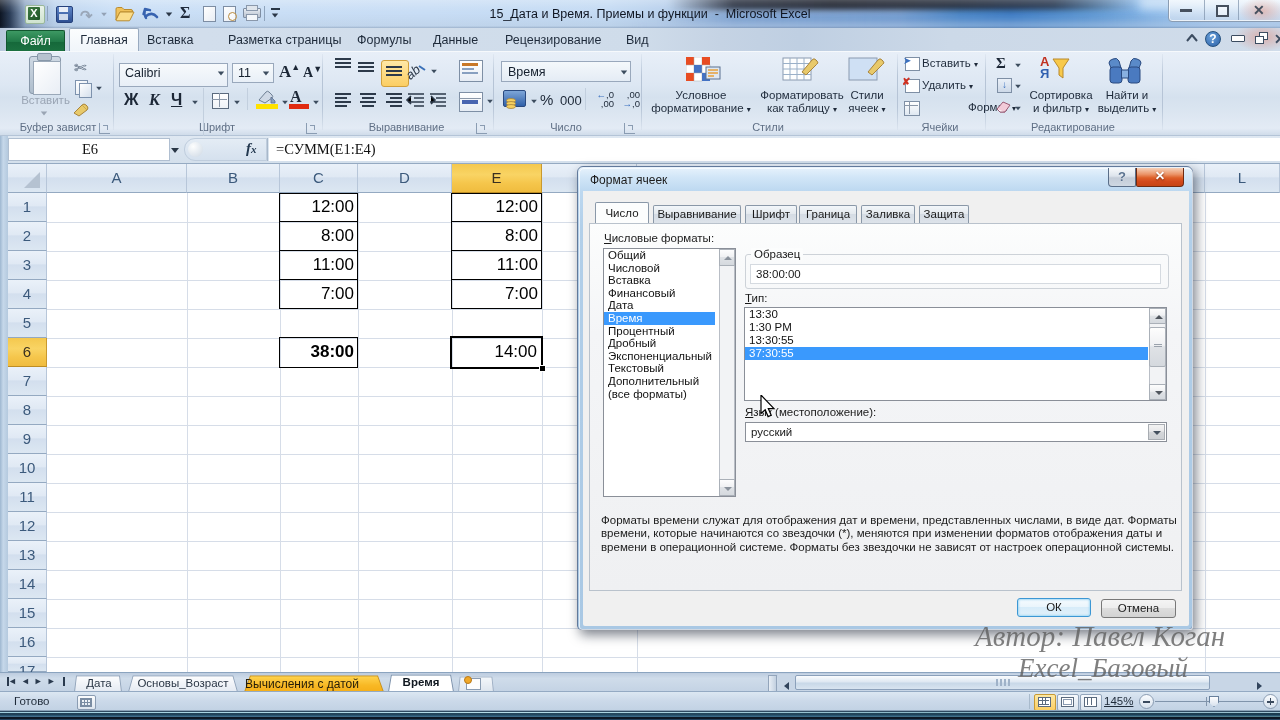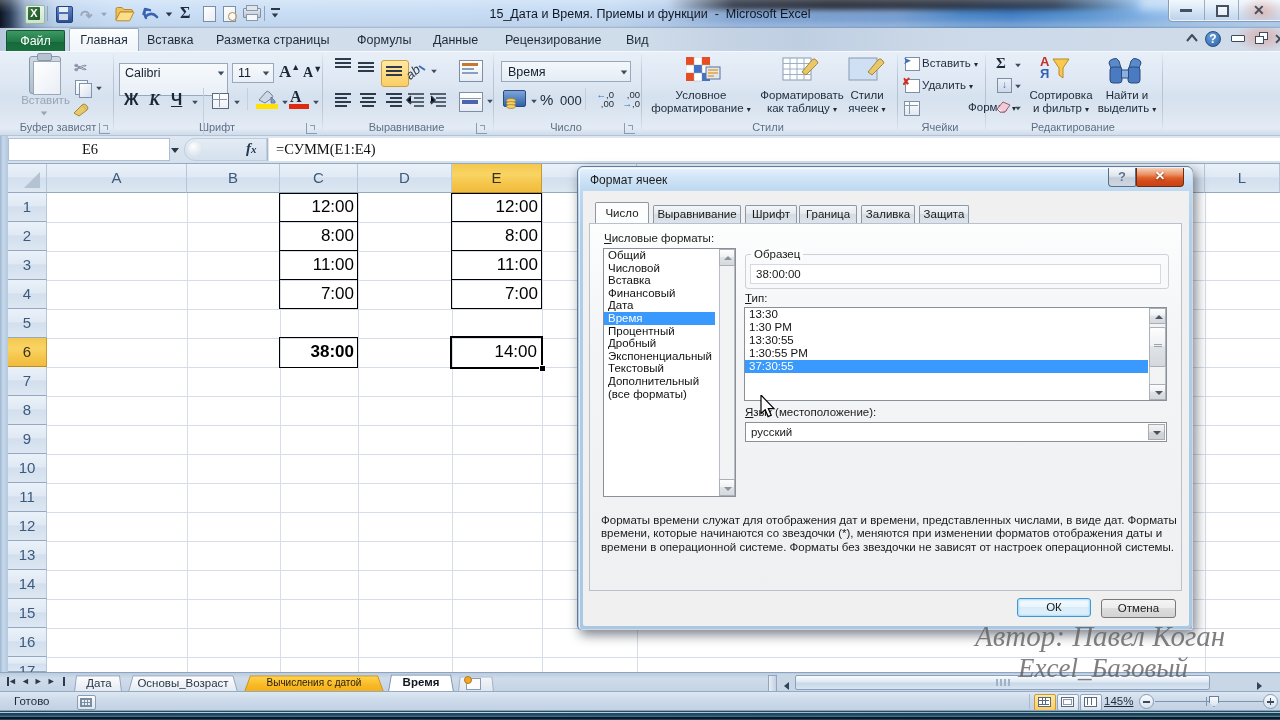--- a/index.html
+++ b/index.html
@@ -69,21 +69,21 @@
  <div class="ab" style="left:1238px;top:0px;width:1px;height:20px;background:rgba(125,146,170,.7);"></div>
  <div class="ab" style="left:1180px;top:9px;width:12px;height:3px;background:#46505e;"></div>
  <div class="ab" style="left:1216px;top:5px;width:9px;height:8px;border:2px solid #46505e;background:rgba(255,255,255,.5);"></div>
  <div class="ab" style="left:1253px;top:2px;font-size:14px;font-weight:bold;color:#46505e;">✕</div>
 </div>
 
 <div class="ab" id="tabrow" style="left:0;top:28px;width:1280px;height:23px;background:linear-gradient(90deg,#b8c8dc 0,#ccd9e8 30px,#d2deec 200px,#cfdcea 640px,#c5d3e4 720px,#bfcfe2 800px,#ccd9e8 950px,#d0dcea 1280px);">
  <div class="ab" style="left:6px;top:2px;width:57px;height:21px;background:linear-gradient(180deg,#3d9963 0%,#217a48 50%,#15683a 51%,#1c7241 100%);border:1px solid #12572f;border-bottom:none;border-radius:2px 2px 0 0;color:#fff;font-size:12.5px;text-align:center;line-height:20px;">Файл</div>
  <div class="ab" style="left:69px;top:0px;width:68px;height:23px;background:linear-gradient(180deg,#fbfdfe,#f0f5fa);border:1px solid #98aac0;border-bottom:none;border-radius:2px 2px 0 0;font-size:12.5px;color:#1e2a3a;text-align:center;line-height:22px;">Главная</div>
  <div class="tabtxt" style="left:147px;">Вставка</div>
- <div class="tabtxt" style="left:216px;">Разметка страницы</div>
+ <div class="tabtxt" style="left:228px;">Разметка страницы</div>
  <div class="tabtxt" style="left:357px;">Формулы</div>
  <div class="tabtxt" style="left:433px;">Данные</div>
  <div class="tabtxt" style="left:505px;">Рецензирование</div>
  <div class="tabtxt" style="left:626px;">Вид</div>
 
  <div class="ab" style="left:1236px;top:0px;width:44px;height:23px;background:radial-gradient(ellipse at 60% 40%,rgba(225,130,110,.5),rgba(225,130,110,0) 75%);"></div>
  <svg class="ab" style="left:1185px;top:4px;" width="14" height="12" viewBox="0 0 14 12">
         <path d="M2 9 L7 3 L12 9" fill="none" stroke="#3c4c60" stroke-width="2" stroke-linejoin="round"></path>
       </svg>
  <div class="ab" style="left:1205px;top:3px;width:16px;height:16px;border-radius:50%;background:radial-gradient(circle at 40% 35%,#6aa2dc,#2a5ea4);border:1px solid #24507e;box-sizing:border-box;color:#fff;font-size:12px;font-weight:bold;text-align:center;line-height:14px;">?</div>
@@ -122,21 +122,21 @@
 
  <div class="ab" style="left:74px;top:8px;font-size:15px;color:#4a5a6e;">✄</div>
  <div class="ab" style="left:75px;top:29px;width:11px;height:13px;background:linear-gradient(135deg,#fff,#dfe7f0);border:1px solid #7d92ad;"></div>
  <div class="ab" style="left:79px;top:32px;width:11px;height:13px;background:linear-gradient(135deg,#fff,#d5e0ec);border:1px solid #7d92ad;"></div>
  <div class="arrdn" style="left:95px;top:35px;border-top-color:#3c4c5e;transform:scale(.7);"></div>
  <svg class="ab" style="left:72px;top:48px;" width="20" height="18" viewBox="0 0 20 18">
         <path d="M2 14 L10 6 Q12 4 14 6 L15 7 Q17 9 15 11 L7 17 Z" fill="#e8c96a" stroke="#a8843c" stroke-width="1"></path>
         <path d="M10 6 L15 11" stroke="#c8a84e" stroke-width="1" fill="none"></path>
       </svg>
 
- <div class="ab" style="left:119px;top:12px;width:109px;height:33px;background:linear-gradient(180deg,#f7fafc,#e8eff7);border:1px solid #99a8bc;font-size:12.5px;color:#15202e;line-height:19px;padding-left:5px;box-sizing:border-box;">Calibri</div>
+ <div class="ab" style="left:119px;top:12px;width:109px;height:24px;background:linear-gradient(180deg,#f7fafc,#e8eff7);border:1px solid #99a8bc;font-size:12.5px;color:#15202e;line-height:19px;padding-left:5px;box-sizing:border-box;">Calibri</div>
  <div class="arrdn" style="left:217px;top:20px;border-top-color:#3c4c5e;transform:scale(.8);"></div>
  <div class="ab" style="left:232px;top:12px;width:42px;height:20px;background:linear-gradient(180deg,#f7fafc,#e8eff7);border:1px solid #99a8bc;font-size:12.5px;color:#15202e;line-height:19px;padding-left:5px;box-sizing:border-box;">11</div>
  <div class="arrdn" style="left:262px;top:20px;border-top-color:#3c4c5e;transform:scale(.8);"></div>
  <div class="ab" style="left:279px;top:11px;font-size:17px;font-weight:bold;color:#1c2736;font-family:'Liberation Serif',serif;">А<span style="font-size:9px;position:relative;top:-7px;">▲</span></div>
  <div class="ab" style="left:303px;top:14px;font-size:14px;font-weight:bold;color:#1c2736;font-family:'Liberation Serif',serif;">А<span style="font-size:9px;position:relative;top:-5px;">▼</span></div>
  <div class="ab" style="left:124px;top:40px;font-size:16px;font-weight:bold;color:#1c2736;">Ж</div>
  <div class="ab" style="left:149px;top:40px;font-size:16px;font-weight:bold;font-style:italic;color:#1c2736;font-family:'Liberation Serif',serif;">К</div>
  <div class="ab" style="left:171px;top:40px;font-size:16px;font-weight:bold;color:#1c2736;text-decoration:underline;">Ч</div>
  <div class="arrdn" style="left:191px;top:49px;border-top-color:#3c4c5e;transform:scale(.7);"></div>
  <div class="ab" style="left:203px;top:37px;width:1px;height:54px;background:#c2cfde;"></div>
@@ -362,21 +362,21 @@
  <div class="ab" style="left:7px;top:4px;width:2px;height:9px;background:#2a3a4e;"></div>
  <div class="ab" style="left:63px;top:4px;width:2px;height:9px;background:#2a3a4e;"></div>
 
  <div class="ab" style="left:74px;top:1px;width:48px;height:18px;background:linear-gradient(180deg,#fdfdfe,#e4eaf2);border:1px solid #93a5bb;border-bottom:none;transform:perspective(10px) rotateX(3deg);transform-origin:bottom;box-sizing:border-box;"></div>
  <div class="ab" style="left:78px;top:4px;width:42px;font-size:11.5px;color:#2a3645;text-align:center;">Дата</div>
 
  <div class="ab" style="left:128px;top:1px;width:110px;height:18px;background:linear-gradient(180deg,#fdfdfe,#e4eaf2);border:1px solid #93a5bb;border-bottom:none;transform:perspective(10px) rotateX(3deg);transform-origin:bottom;box-sizing:border-box;"></div>
  <div class="ab" style="left:132px;top:4px;width:102px;font-size:11.5px;color:#2a3645;text-align:center;">Основы_Возраст</div>
 
  <div class="ab" style="left:244px;top:1px;width:140px;height:18px;background:linear-gradient(180deg,#ffd34e,#f8b824 60%,#f5ae18);border:1px solid #c8901c;border-bottom:none;transform:perspective(10px) rotateX(3deg);transform-origin:bottom;box-sizing:border-box;"></div>
- <div class="ab" style="left:248px;top:4px;width:132px;font-size:10px;color:#241c08;text-align:center;">Вычисления с датой</div>
+ <div class="ab" style="left:236px;top:4px;width:132px;font-size:12px;color:#241c08;text-align:center;">Вычисления с датой</div>
 
  <div class="ab" style="left:388px;top:0px;width:66px;height:19px;background:#fff;border:1px solid #7e93ac;border-bottom:none;transform:perspective(10px) rotateX(3deg);transform-origin:bottom;box-sizing:border-box;"></div>
  <div class="ab" style="left:392px;top:3px;width:58px;font-size:11.5px;font-weight:bold;color:#101820;text-align:center;">Время</div>
 
  <div class="ab" style="left:458px;top:2px;width:36px;height:17px;background:linear-gradient(180deg,#f4f7fa,#dde5ee);border:1px solid #9fb0c4;border-bottom:none;transform:perspective(10px) rotateX(3.5deg);transform-origin:bottom;box-sizing:border-box;"></div>
  <div class="ab" style="left:466px;top:5px;width:13px;height:10px;background:#fdfdfe;border:1px solid #8a9cb2;"></div>
  <div class="ab" style="left:464px;top:3px;width:6px;height:6px;background:#f0a828;border-radius:50%;border:1px solid #b87818;"></div>
 
  <div class="ab" style="left:768px;top:2px;width:7px;height:15px;background:linear-gradient(90deg,#e8eef5,#c2d0e0);border:1px solid #93a5bb;"></div>
  <div class="ab" style="left:778px;top:1px;width:492px;height:17px;background:#c8d6e6;"></div>
@@ -470,21 +470,20 @@
  <div class="ab" style="left:167px;top:87px;width:422px;height:33px;border:1px solid #cdd2d8;border-radius:3px;"></div>
  <div class="ab dlgtxt" style="left:173px;top:81px;background:linear-gradient(180deg,#fcfdfd,#fbfcfc);padding:0 3px;">Образец</div>
  <div class="ab" style="left:172px;top:97px;width:411px;height:20px;background:#fff;border:1px solid #d5dae0;box-sizing:border-box;"></div>
  <div class="ab dlgtxt" style="left:178px;top:101px;">38:00:00</div>
 
  <div class="ab dlgtxt" style="left:167px;top:125px;"><span class="u">Т</span>ип:</div>
  <div class="libox" style="left:166px;top:140px;width:423px;height:94px;">
   <div class="li" style="height:12.9px;line-height:12.9px;">13:30</div>
   <div class="li" style="height:12.9px;line-height:12.9px;">1:30 PM</div>
   <div class="li" style="height:12.9px;line-height:12.9px;">13:30:55</div>
-  <div class="li" style="height:12.9px;line-height:12.9px;">1:30:55 PM</div>
   <div class="li lisel" style="height:13.4px;line-height:13.4px;width:403px;box-sizing:border-box;">37:30:55</div>
  </div>
  <div class="scrltrk" style="left:571px;top:141px;width:17px;height:92px;"></div>
  <div class="scrlbtn" style="left:571px;top:141px;width:17px;height:16px;">
         <div class="arrdn" style="left:4.5px;top:6px;border-top-width:4px;transform:rotate(180deg);border-top-color:#50565e;"></div>
       </div>
  <div class="scrlbtn" style="left:571px;top:217px;width:17px;height:16px;">
         <div class="arrdn" style="left:4.5px;top:6px;border-top-width:4px;border-top-color:#50565e;"></div>
       </div>
  <div class="scrlbtn" style="left:571px;top:160px;width:17px;height:40px;border-radius:2px;">

